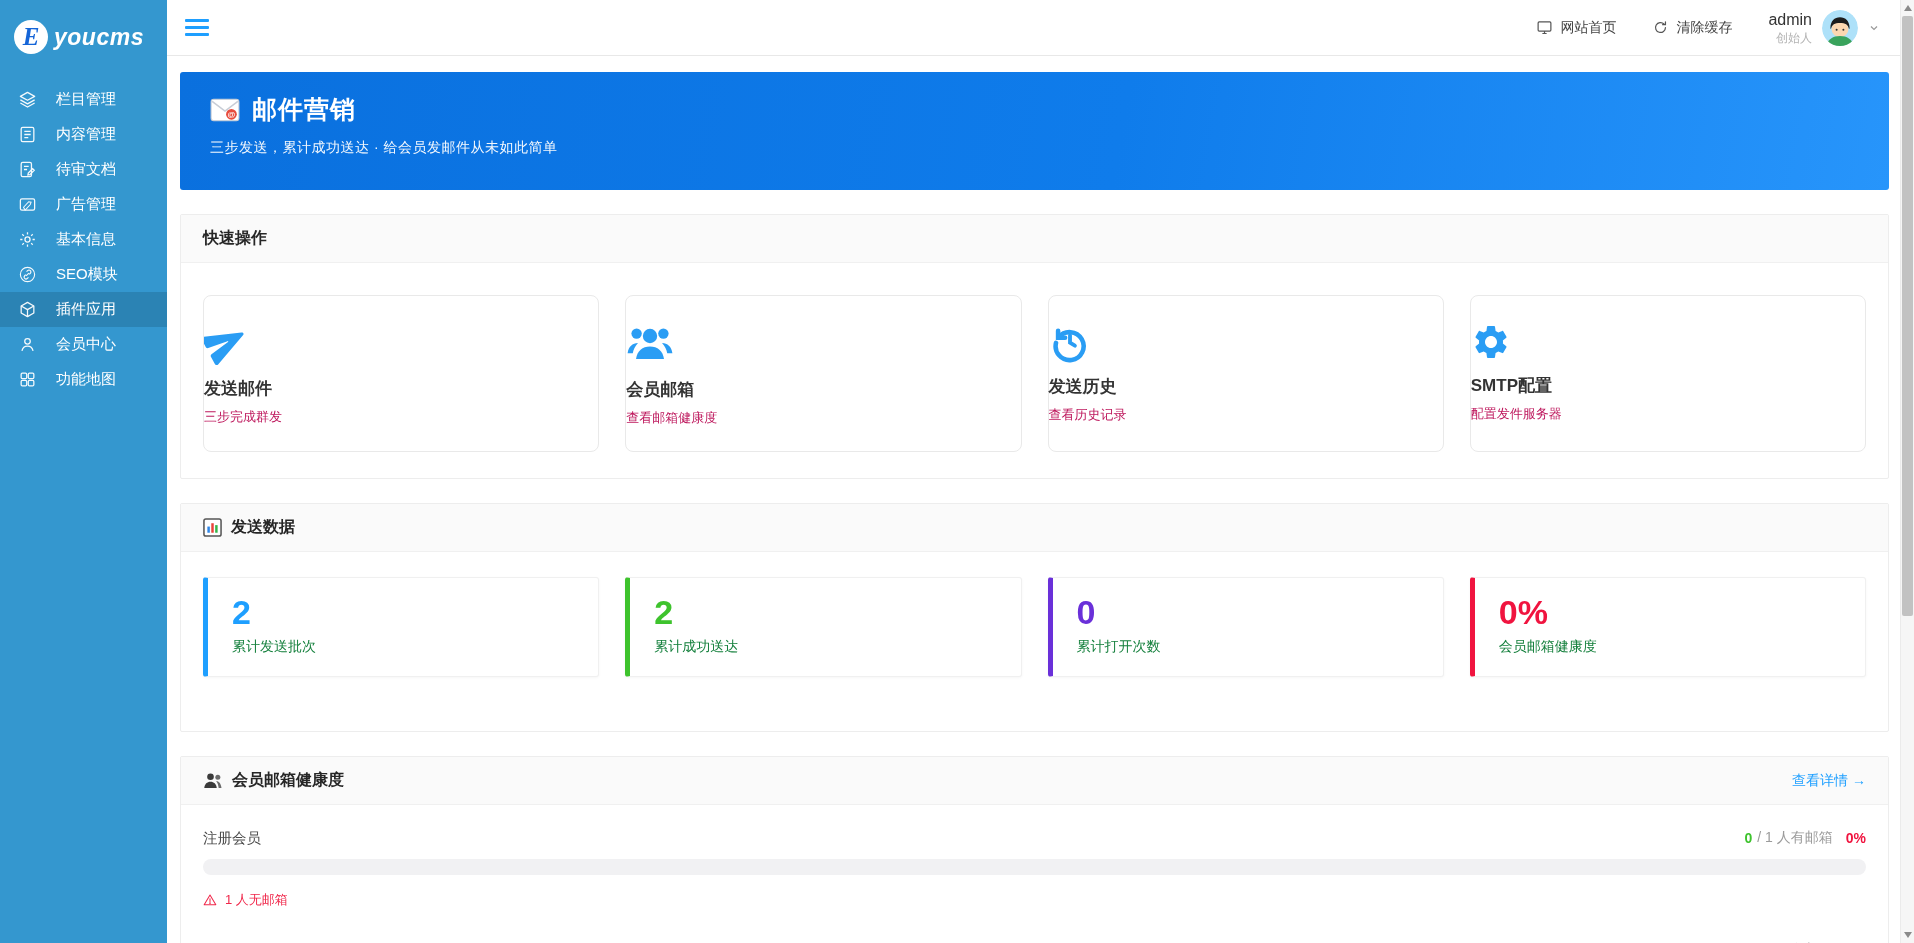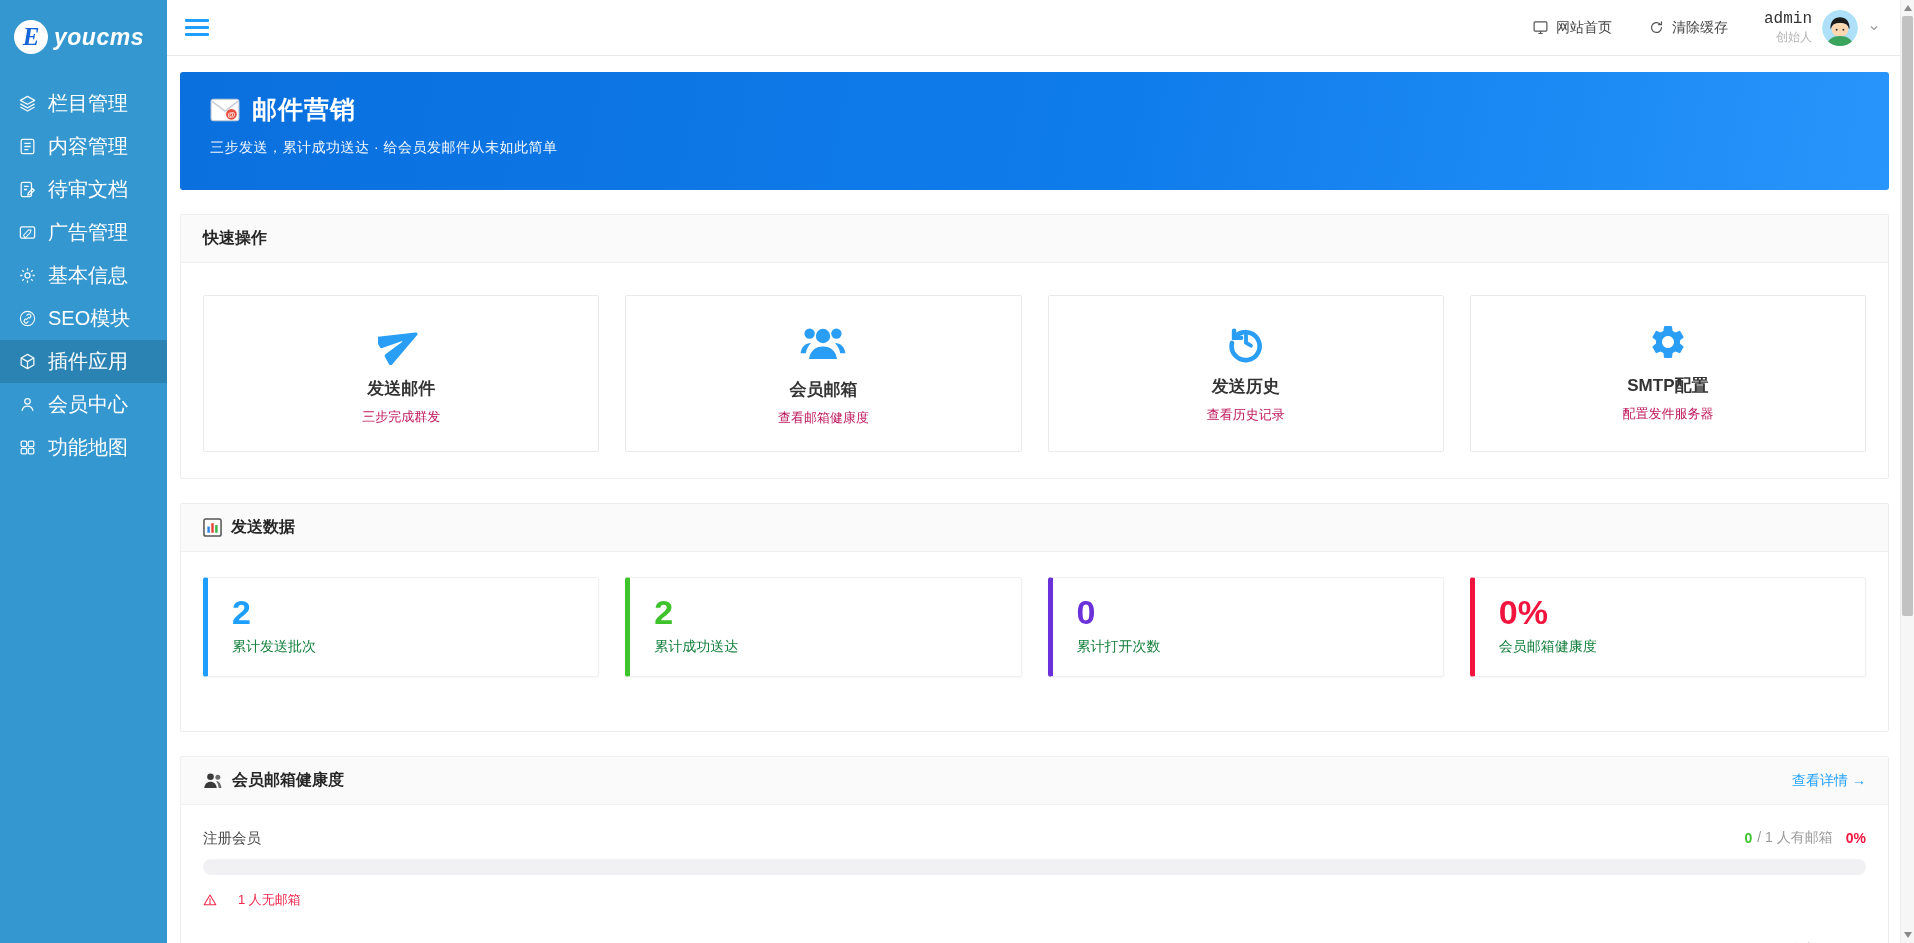--- a/index.html
+++ b/index.html
@@ -8,37 +8,37 @@
   .app { display:flex; width:1914px; height:943px; }
 
   
   .sidebar { width:167px; flex-shrink:0; background:#3497cf; color:#fff; }
   .logo { display:flex; align-items:center; gap:6px; padding:20px 12px 28px 14px; cursor:pointer; }
   .logo-badge { width:34px; height:34px; border-radius:50%; background:#fff; color:#1565d8;
                 display:flex; align-items:center; justify-content:center;
                 font-weight:bold; font-style:italic; font-size:25px;
                 font-family:"Liberation Serif","DejaVu Serif",serif; }
   .logo-text { font-size:23px; font-weight:bold; font-style:italic; letter-spacing:.5px; }
-  .nav-item { display:flex; align-items:center; gap:11px; padding:8px 18px; font-size:20px;
+  .nav-item { display:flex; align-items:center; gap:19px; padding:8px 18px; font-size:15px;
               cursor:pointer; }
   .nav-item.active { background:#2b83b4; }
   .nav-icon { width:19px; height:19px; display:inline-flex; opacity:.95; color:#fff; }
   .nav-icon svg { width:100%; height:100%; }
   .nav-label { white-space:nowrap; }
 
   
   .main { flex:1; display:flex; flex-direction:column; background:#fff; position:relative; }
   .topbar { height:56px; flex-shrink:0; display:flex; align-items:center;
             padding:0 34px 0 18px; border-bottom:1px solid #e8e8e8; background:#fff; }
   .hamburger { width:24px; display:flex; flex-direction:column; gap:4px; cursor:pointer; }
   .hamburger span { height:3px; background:#1e9fff; border-radius:1px; }
   .topbar-right { margin-left:auto; display:flex; align-items:center; gap:36px; }
   .top-link { display:flex; align-items:center; gap:7px; font-size:14px; color:#444; cursor:pointer; }
   .top-link .tl-icon { display:inline-flex; width:17px; height:17px; color:#555; }
-  .user-area { display:flex; align-items:center; gap:10px; cursor:pointer;font-family:Liberation Mono, monospace; }
+  .user-area { display:flex; align-items:center; gap:10px; cursor:pointer; }
   .user-text { text-align:right; line-height:1.2; }
   .user-name { font-size:16px; color:#333; }
   .user-role { font-size:12px; color:#b3b3b3; margin-top:2px; }
   .avatar { width:36px; height:36px; border-radius:50%; overflow:hidden; display:block; }
   .chev { display:inline-flex; width:12px; height:12px; color:#999; }
 
   
   .content { flex:1; overflow:hidden; padding:0 25px 0 13px; background:#fff; }
 
   .banner { margin-top:16px; height:118px; border-radius:3px; color:#fff; padding:21px 30px;
@@ -51,41 +51,41 @@
   .panel { border:1px solid #ededed; border-radius:2px; margin-top:24px; background:#fff; }
   .panel-head { background:#fafafa; border-bottom:1px solid #f0f0f0; padding:13px 22px;
                 display:flex; align-items:center; }
   .panel-head h2 { font-size:16px; color:#262626; font-weight:bold; }
   .head-icon { margin-right:9px; display:inline-flex; }
   .head-flex { justify-content:space-between; }
   .head-left { display:flex; align-items:center; }
   .detail-link { font-size:14px; color:#1e9fff; text-decoration:none; cursor:pointer; }
 
   .quick-grid { display:flex; gap:26px; padding:32px 22px 26px; }
-  .quick-card { flex:1; border:1px solid #e9e9e9; border-radius:2px; text-align:center;
+  .quick-card { flex:1; border:1px solid #e9e9e9; border-radius:8px; text-align:left;
                 padding:22px 0 24px; cursor:pointer; background:#fff; }
   .q-icon { display:inline-flex; height:48px; align-items:center; justify-content:center; }
   .q-title { font-size:17px; color:#333; font-weight:600; margin-top:8px; }
   .q-sub { font-size:13px; color:#be185d; margin-top:8px; }
 
   .stats-grid { display:flex; gap:26px; padding:25px 22px 54px; }
   .stat-card { flex:1; border:1px solid #f0f0f0; border-left:5px solid #ccc; border-radius:3px;
                padding:15px 24px 20px; box-shadow:0 1px 3px rgba(0,0,0,.04); background:#fff; }
   .stat-value { font-size:34px; font-weight:bold; line-height:1.15; }
   .stat-label { font-size:14px; color:#15803d; margin-top:6px; }
 
   .health-body { padding:22px 22px 0; }
   .h-row-top { display:flex; justify-content:space-between; align-items:center;
                font-size:14.5px; color:#4a4a4a; height:22px; }
   .h-right { font-size:14px; color:#9b9b9b; display:flex; gap:5px; align-items:center; }
   .h-have { color:#3ec32d; font-weight:bold; }
   .h-pct { color:#f0143f; font-weight:bold; margin-left:8px; }
   .h-bar { height:16px; background:#f1f1f3; border-radius:9px; margin-top:10px; overflow:hidden; }
   .h-bar-fill { height:100%; background:#1e9fff; border-radius:9px; }
-  .h-warning { margin-top:16px; font-size:13px; color:#f0274a; display:flex; gap:21px; align-items:center; }
+  .h-warning { margin-top:16px; font-size:13px; color:#f0274a; display:flex; gap:8px; align-items:center; }
   .warn-icon { display:inline-flex; width:14px; height:14px; }
   .h-row2 { margin-top:30px; }
 
   
   .scrollbar { position:fixed; top:0; right:0; width:14px; height:943px;
                background:#f6f6f6; border-left:1px solid #ebebeb; z-index:50; cursor:pointer; }
   .sb-arrow-up, .sb-arrow-down { position:absolute; left:3px; width:0; height:0;
                border-left:4px solid transparent; border-right:4px solid transparent; }
   .sb-arrow-up { top:5px; border-bottom:6px solid #8a8a8a; }
   .sb-arrow-down { bottom:5px; border-top:6px solid #8a8a8a; }

